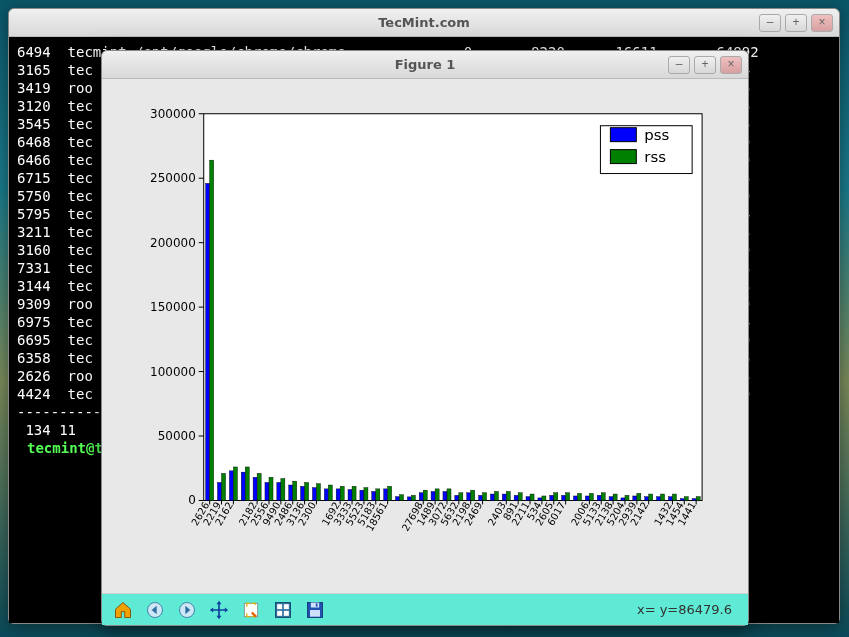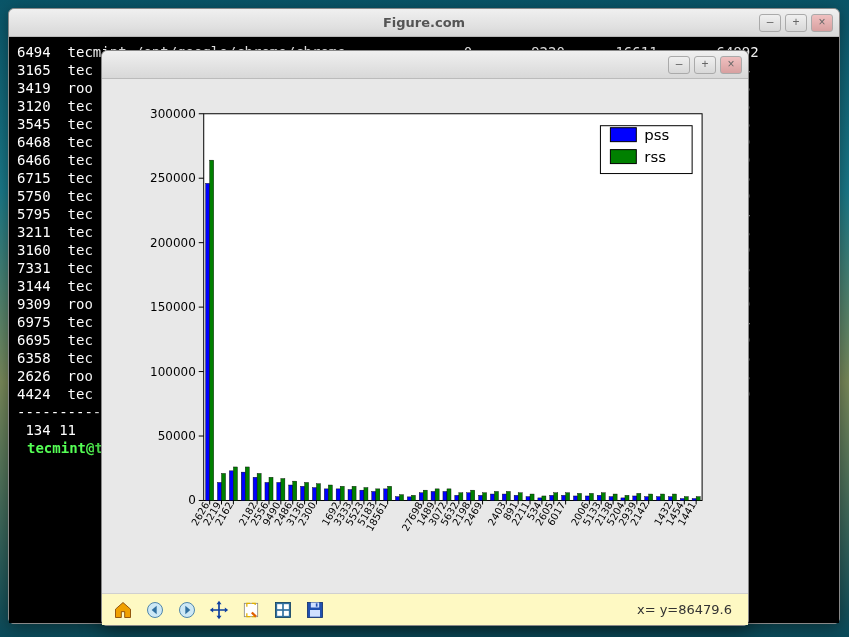--- a/index.html
+++ b/index.html
@@ -110,21 +110,21 @@
     position: relative;
   }
   .chart-svg { width: 100%; height: 100%; display: block; }
 
   .fig-toolbar {
     height: 32px;
     flex: none;
     display: flex;
     align-items: center;
     padding: 0 6px;
-    background: #fef9c3;
+    background: #5eead4;
     border-top: 1px solid #d0d0d0;
   }
   .fig-tool {
     width: 30px;
     height: 28px;
     margin-right: 2px;
     display: flex;
     align-items: center;
     justify-content: center;
     border: 1px solid transparent;
@@ -138,32 +138,33 @@
     color: #333;
     padding-right: 10px;
     font-family: "DejaVu Sans", sans-serif;
   }
 </style>
 </head>
 <body>
 
 <div class="term-window">
   <div class="tbar">
-    <div class="tbar-title">Figure.com</div>
+    <div class="tbar-title">TecMint.com</div>
     <div class="tbar-ctrls">
       <div class="tbar-btn">–</div>
       <div class="tbar-btn">+</div>
       <div class="tbar-btn close">×</div>
     </div>
   </div>
   <div class="term-body" id="term-body"><div class="term-line">6494  tecmint /opt/google/chrome/chrome -            0       9220      16611       64992</div><div class="term-line">3165  tec                                                                           884</div><div class="term-line">3419  roo                                                                           736</div><div class="term-line">3120  tec                                                                           776</div><div class="term-line">3545  tec                                                                           656</div><div class="term-line">6468  tec                                                                           300</div><div class="term-line">6466  tec                                                                           160</div><div class="term-line">6715  tec                                                                           356</div><div class="term-line">5750  tec                                                                           940</div><div class="term-line">5795  tec                                                                           624</div><div class="term-line">3211  tec                                                                           928</div><div class="term-line">3160  tec                                                                           220</div><div class="term-line">7331  tec                                                                           448</div><div class="term-line">3144  tec                                                                           828</div><div class="term-line">9309  roo                                                                           660</div><div class="term-line">6975  tec                                                                           664</div><div class="term-line">6695  tec                                                                           640</div><div class="term-line">6358  tec                                                                           236</div><div class="term-line">2626  roo                                                                           088</div><div class="term-line">4424  tec                                                                           280</div><div class="term-line c-dash">---------------------------------------------------------------------------------------</div><div class="term-line"> 134 11                                                                             972</div><div class="term-line"><span class="c-green">tecmint@t</span></div></div>
 </div>
 
 <div class="fig-window">
   <div class="tbar">
+    <div class="tbar-title">Figure 1</div>
     <div class="tbar-ctrls">
       <div class="tbar-btn">–</div>
       <div class="tbar-btn">+</div>
       <div class="tbar-btn close">×</div>
     </div>
   </div>
   <div class="fig-body">
     <div class="chart-wrap">
       <svg class="chart-svg" id="chart-svg" viewBox="0 0 612 478">
           <rect x="84" y="10" width="500" height="388" fill="#fff" stroke="#000"></rect>

